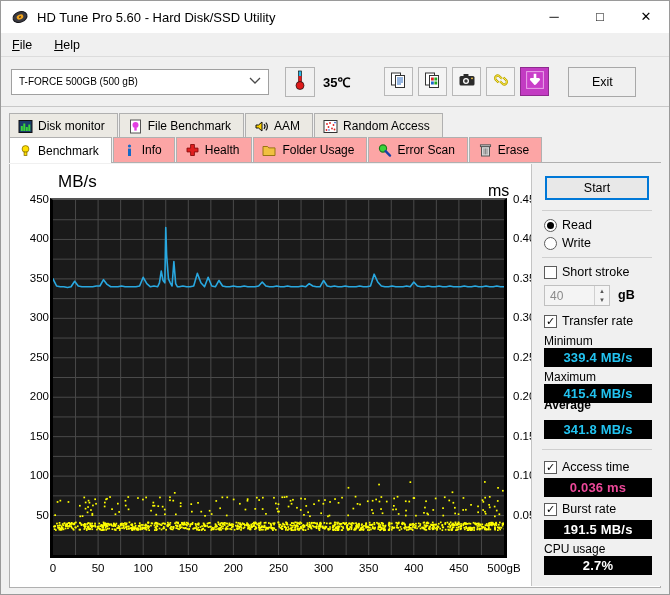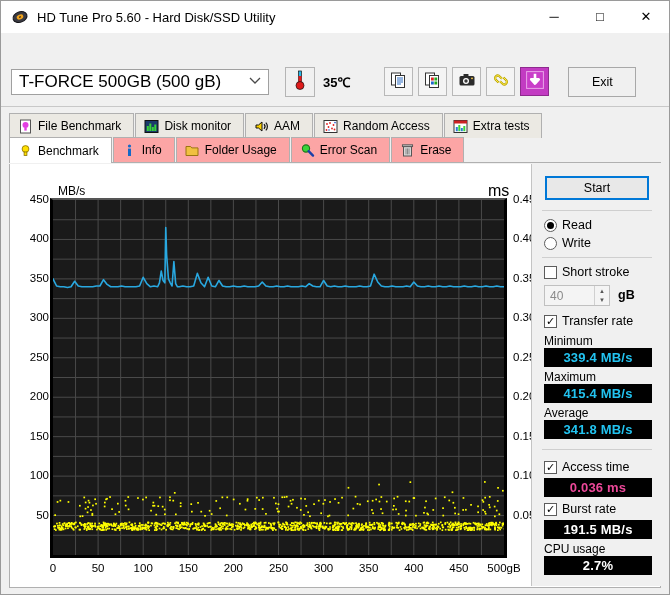--- a/index.html
+++ b/index.html
@@ -47,21 +47,21 @@
   .toolbar {
     position:absolute; left:0; top:56px; width:668px; height:50px;
     background:#f0f0f0;
     display:flex; align-items:center;
     border-bottom:1px solid #c8c8c8;
   }
   .drive-select {
     margin-left:10px; width:258px; height:26px;
     background:#ffffff; border:1px solid #a0a0a0;
     display:flex; align-items:center; padding:0 4px 0 7px;
-    font-size:17px;
+    font-size:10px;
   }
   .drive-select .label { flex:1; white-space:nowrap; overflow:hidden; }
   .chev { font-size:9px; color:#444; padding-right:3px; }
 
   .temp-box {
     margin-left:16px; width:30px; height:30px;
     background:#f0f0f0; border:1px solid #b4b4b4;
     display:flex; align-items:center; justify-content:center;
   }
   .temp-text { margin-left:8px; font-weight:bold; font-size:13px; }
@@ -103,21 +103,21 @@
 
   
   .content {
     position:absolute; left:8px; top:163px; width:652px; height:424px;
     background:#ffffff; border:1px solid #b0b0b0; border-top:none;
   }
 
   
   .chart-zone { position:absolute; left:0; top:0; width:520px; height:422px; }
   .axis-label-left {
-    position:absolute; left:48px; top:20px; font-size:12px; color:#000;
+    position:absolute; left:48px; top:8px; font-size:17px; color:#000;
   }
   .axis-label-right {
     position:absolute; left:478px; top:18px; font-size:16px; color:#000;
   }
   .plot {
     position:absolute; left:40px; top:34px; width:457px; height:360px;
     background:#1a1a1a;
     border-left:3px solid #000; border-right:3px solid #000;
     border-top:2px solid #555; border-bottom:3px solid #000;
   }
@@ -196,20 +196,24 @@
       </svg>
     </span>
     <span class="title-text">HD Tune Pro 5.60 - Hard Disk/SSD Utility</span>
     <span class="wc-group">
       <span class="wc">─</span>
       <span class="wc">□</span>
       <span class="wc">✕</span>
     </span>
   </div>
 
+  <div class="menubar">
+    <span class="menuitem"><u>F</u><span>ile</span></span>
+    <span class="menuitem"><u>H</u><span>elp</span></span>
+  </div>
 
   <div class="toolbar">
 
     <div class="drive-select">
       <span class="label">T-FORCE 500GB (500 gB)</span>
       <span class="chev">
         <svg width="12" height="9" viewBox="0 0 12 9">
             <path d="M1 2 L6 7 L11 2" stroke="#4a4a4a" stroke-width="1.3" fill="none"></path>
           </svg>
       </span>
@@ -293,38 +297,38 @@
       <span>Exit</span>
     </div>
   </div>
 
   <div class="tabs-wrap">
 
     <div class="tabrow row1">
       <div class="tab row1">
         <span class="tab-ico">
           <svg width="15" height="15" viewBox="0 0 15 15">
-            <rect x="2.5" y="1" width="10" height="13" fill="#fff" stroke="#555" stroke-width="1"></rect>
-            <circle cx="7.5" cy="6" r="3" fill="#e23fe2"></circle>
-            <rect x="6.3" y="8.6" width="2.4" height="3" fill="#e23fe2"></rect>
-          </svg>
-        </span>
-        <span>File Benchmark</span>
-      </div>
-      <div class="tab row1">
-        <span class="tab-ico">
-          <svg width="15" height="15" viewBox="0 0 15 15">
             <rect x="1" y="1.5" width="13" height="12" fill="#1b3a6b" stroke="#111" stroke-width="1"></rect>
             <rect x="2.8" y="7" width="2" height="5" fill="#3ad43a"></rect>
             <rect x="5.3" y="4.5" width="2" height="7.5" fill="#3ad43a"></rect>
             <rect x="7.8" y="8" width="2" height="4" fill="#3ad43a"></rect>
             <rect x="10.3" y="5.5" width="2" height="6.5" fill="#3ad43a"></rect>
           </svg>
         </span>
         <span>Disk monitor</span>
+      </div>
+      <div class="tab row1">
+        <span class="tab-ico">
+          <svg width="15" height="15" viewBox="0 0 15 15">
+            <rect x="2.5" y="1" width="10" height="13" fill="#fff" stroke="#555" stroke-width="1"></rect>
+            <circle cx="7.5" cy="6" r="3" fill="#e23fe2"></circle>
+            <rect x="6.3" y="8.6" width="2.4" height="3" fill="#e23fe2"></rect>
+          </svg>
+        </span>
+        <span>File Benchmark</span>
       </div>
       <div class="tab row1">
         <span class="tab-ico">
           <svg width="15" height="15" viewBox="0 0 15 15">
             <path d="M2 6 L4.5 6 L8 3 L8 12 L4.5 9 L2 9 Z" fill="#ffd400" stroke="#111" stroke-width="1" stroke-linejoin="round"></path>
             <path d="M10 5.2 a3.4 3.4 0 0 1 0 4.6" stroke="#111" stroke-width="1.2" fill="none"></path>
             <path d="M11.8 3.6 a5.6 5.6 0 0 1 0 7.8" stroke="#111" stroke-width="1.2" fill="none"></path>
           </svg>
         </span>
         <span>AAM</span>
@@ -343,53 +347,48 @@
               <circle cx="3.5" cy="11" r="0.9"></circle>
             </g>
             <g fill="#2050d0">
                 <circle cx="6" cy="11" r="0.8"></circle>
                 <circle cx="12" cy="3.6" r="0.8"></circle>
               </g>
           </svg>
         </span>
         <span>Random Access</span>
       </div>
-      <div class="tab row1">
-        <span class="tab-ico">
-          <svg width="15" height="15" viewBox="0 0 15 15">
-            <rect x="1" y="1.5" width="13" height="12" fill="#fff" stroke="#333" stroke-width="1"></rect>
-            <rect x="1" y="1.5" width="13" height="3" fill="#cc2222"></rect>
-            <rect x="2.8" y="8" width="2" height="4.2" fill="#2a7ad4"></rect>
-            <rect x="5.3" y="6" width="2" height="6.2" fill="#3ad43a"></rect>
-            <rect x="7.8" y="9" width="2" height="3.2" fill="#2a7ad4"></rect>
-            <rect x="10.3" y="7" width="2" height="5.2" fill="#3ad43a"></rect>
-          </svg>
-        </span>
-        <span>Extra tests</span>
-      </div>
     </div>
 
     <div class="tabrow row2">
       <div class="tab active">
         <span class="tab-ico">
           <svg width="15" height="15" viewBox="0 0 15 15">
             <circle cx="7.5" cy="6" r="3.4" fill="#ffe000" stroke="#8a7000" stroke-width="0.8"></circle>
             <rect x="6.1" y="9" width="2.8" height="3.4" fill="#ffe000" stroke="#8a7000" stroke-width="0.8"></rect>
           </svg>
         </span>
         <span>Benchmark</span>
       </div>
       <div class="tab">
         <span class="tab-ico">
           <svg width="15" height="15" viewBox="0 0 15 15">
             <circle cx="7.5" cy="3" r="1.6" fill="#1569c7"></circle>
             <rect x="6" y="5.6" width="3" height="7.4" fill="#1569c7"></rect>
           </svg>
         </span>
         <span>Info</span>
+      </div>
+      <div class="tab">
+        <span class="tab-ico">
+          <svg width="15" height="15" viewBox="0 0 15 15">
+            <path d="M5.6 1.5 h3.8 v3.6 h3.6 v3.8 h-3.6 v3.6 h-3.8 v-3.6 h-3.6 v-3.8 h3.6 z" fill="#e02020" stroke="#8a0d0d" stroke-width="0.9" stroke-linejoin="round"></path>
+          </svg>
+        </span>
+        <span>Health</span>
       </div>
       <div class="tab">
         <span class="tab-ico">
           <svg width="15" height="15" viewBox="0 0 15 15">
             <path d="M1 3.5 h4.6 l1.2 1.4 h6.2 v7.6 h-12 z" fill="#f0c040" stroke="#9a7512" stroke-width="1" stroke-linejoin="round"></path>
           </svg>
         </span>
         <span>Folder Usage</span>
       </div>
       <div class="tab">
@@ -1880,21 +1879,21 @@
       <span class="stat-label" style="top:170px;">Minimum</span>
       <div class="stat-val" style="top:184px;">
         <span class="v-cyan">339.4 MB/s</span>
       </div>
 
       <span class="stat-label" style="top:206px;">Maximum</span>
       <div class="stat-val" style="top:220px;">
         <span class="v-cyan">415.4 MB/s</span>
       </div>
 
-      <span class="stat-label" style="top:242px;">Average</span>
+      <span class="stat-label" style="top:234px;font-weight:bold;">Average</span>
       <div class="stat-val" style="top:256px;">
         <span class="v-cyan">341.8 MB/s</span>
       </div>
 
       <div class="sep" style="top:285px;"></div>
 
       <div class="row" style="top:296px;">
         <span class="cbox">✓</span>
         <span>Access time</span>
       </div>

